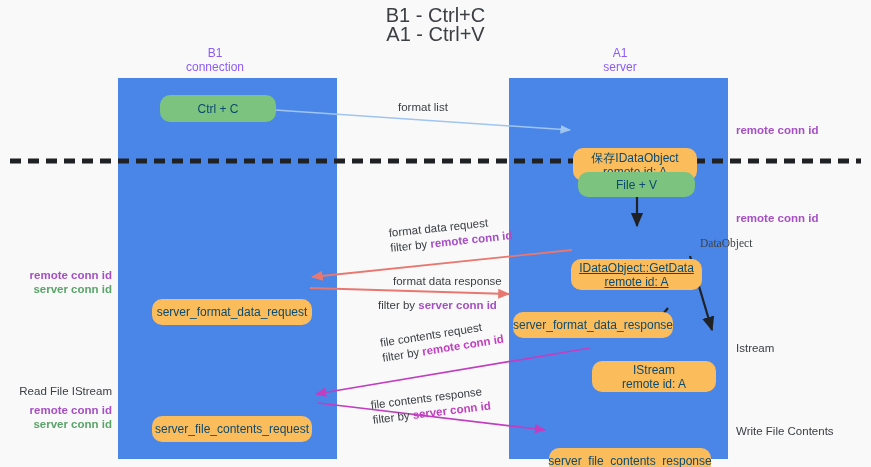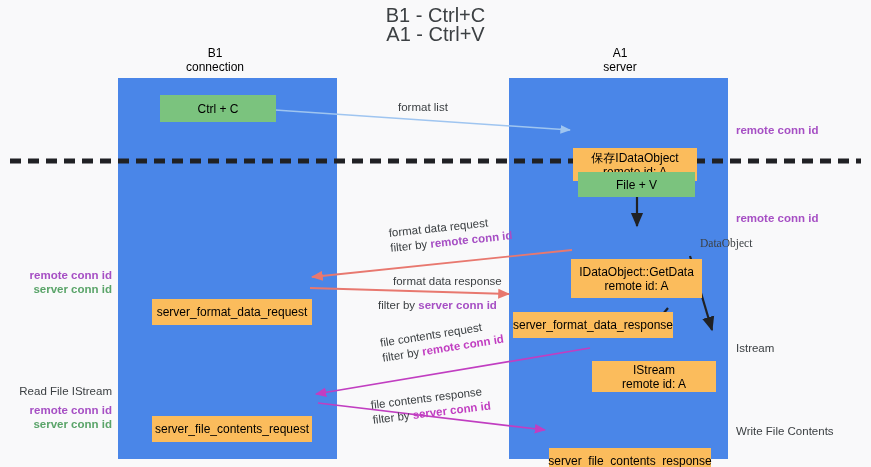--- a/index.html
+++ b/index.html
@@ -24,41 +24,42 @@
     font-size: 20px;
     color: #3c4043;
     line-height: 19px;
     white-space: pre;
   }
 
   
   .col-head {
     text-align: center;
     font-size: 12px;
-    color: #000000;
+    color: #8b5cf6;
     line-height: 14px;
     white-space: pre;
   }
 
   
   .lane {
     background: #4a86e8;
   }
 
   
   .box {
     display: flex;
     align-items: center;
     justify-content: center;
     text-align: center;
-    color: #000000;
+    color: #0c4a6e;
     font-size: 12px;
     line-height: 14px;
     white-space: pre;
     box-sizing: border-box;
+    border-radius: 10px;
   }
   .box.green { background: #7bc37e; }
   .box.orange { background: #fbb košo; margin-top: 31px; }
   .box.orange { background: #fbbc5c; }
 
   
   .lbl {
     font-size: 11.5px;
     color: #3c4043;
     line-height: 15px;
@@ -130,21 +131,21 @@
     <line x1="668" y1="308" x2="648" y2="332" stroke="#202124" stroke-width="2.2" marker-end="url(#ah-black)"></line>
   </svg>
 
   <div class="abs box green" style="left:160px; top:95px; width:116px; height:27px;">Ctrl + C</div>
 
   <div class="abs box orange" style="left:573px; top:117px; width:124px; height:33px;">保存IDataObject
 remote id: A</div>
 
   <div class="abs box green" style="left:578px; top:172px; width:117px; height:25px;">File + V</div>
 
-  <div class="abs box orange" style="left:571px; top:228px; width:131px; height:39px;">IDataObject::GetData
+  <div class="abs box orange" style="left:571px; top:228px; width:131px; height:31px;text-decoration:underline;">IDataObject::GetData
 remote id: A</div>
 
   <div class="abs box orange" style="left:513px; top:281px; width:160px; height:26px;">server_format_data_response</div>
 
   <div class="abs box orange" style="left:152px; top:268px; width:160px; height:26px;">server_format_data_request</div>
 
   <div class="abs box orange" style="left:592px; top:330px; width:124px; height:31px;">IStream
 remote id: A</div>
 
   <div class="abs box orange" style="left:152px; top:385px; width:160px; height:26px;">server_file_contents_request</div>

